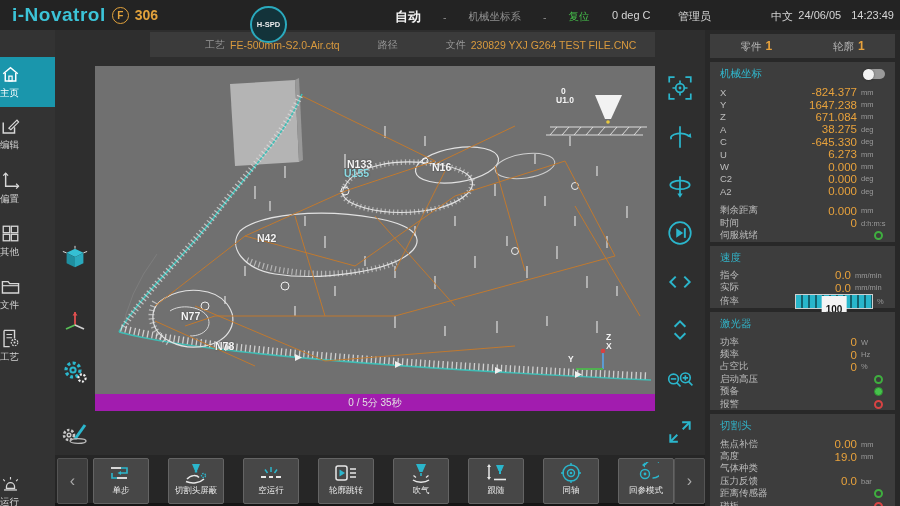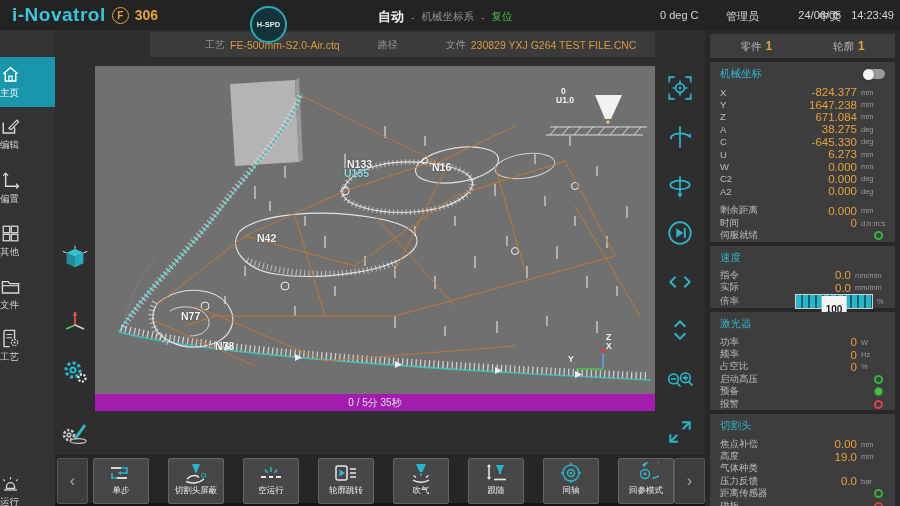--- a/index.html
+++ b/index.html
@@ -9,24 +9,24 @@
   
   #topbar{left:0;top:0;width:900px;height:30px;background:#232323;}
   .brand{left:12px;top:4px;display:flex;align-items:center;gap:6px;}
   .brand-name{color:#3cc4d8;font-size:19px;font-weight:bold;letter-spacing:.5px;}
   .f-badge{width:15px;height:15px;border:1.5px solid #e2a23c;border-radius:50%;color:#e2a23c;
            font-size:10px;font-weight:bold;display:flex;align-items:center;justify-content:center;}
   .brand-model{color:#e2a23c;font-size:14px;font-weight:bold;}
   #hspd{left:250px;top:6px;width:33px;height:33px;border-radius:50%;border:2.5px solid #2aa9bd;
         background:#13333a;color:#eee;font-size:7.5px;font-weight:bold;display:flex;
         align-items:center;justify-content:center;z-index:9;}
-  .mode-group{left:378px;top:8px;display:flex;align-items:center;gap:7px;font-size:10.5px;color:#8f8f8f;}
+  .mode-group{left:395px;top:8px;display:flex;align-items:center;gap:22px;font-size:10.5px;color:#8f8f8f;}
   .mode-main{color:#f2f2f2;font-size:13px;font-weight:bold;}
   .mode-reset{color:#46c24b;}
-  .tb-text{top:9px;font-size:11px;color:#d5d5d5;margin-left:48px;}
+  .tb-text{top:9px;font-size:11px;color:#d5d5d5;}
   .dtgroup{right:6px;top:9px;display:flex;gap:10px;font-size:11px;color:#d5d5d5;}
   
   #sidebar{left:0;top:30px;width:55px;height:476px;background:#333333;}
   .side-item{position:absolute;left:0;width:55px;height:46px;display:flex;flex-direction:column;
              align-items:flex-start;justify-content:center;gap:2px;cursor:pointer;}
   .side-item .lbl{font-size:9.5px;color:#d2d2d2;}
   .side-item.active{background:#1a96ac;}
   .side-item.active .lbl{color:#fff;}
   .sicon{width:21px;height:21px;}
   

